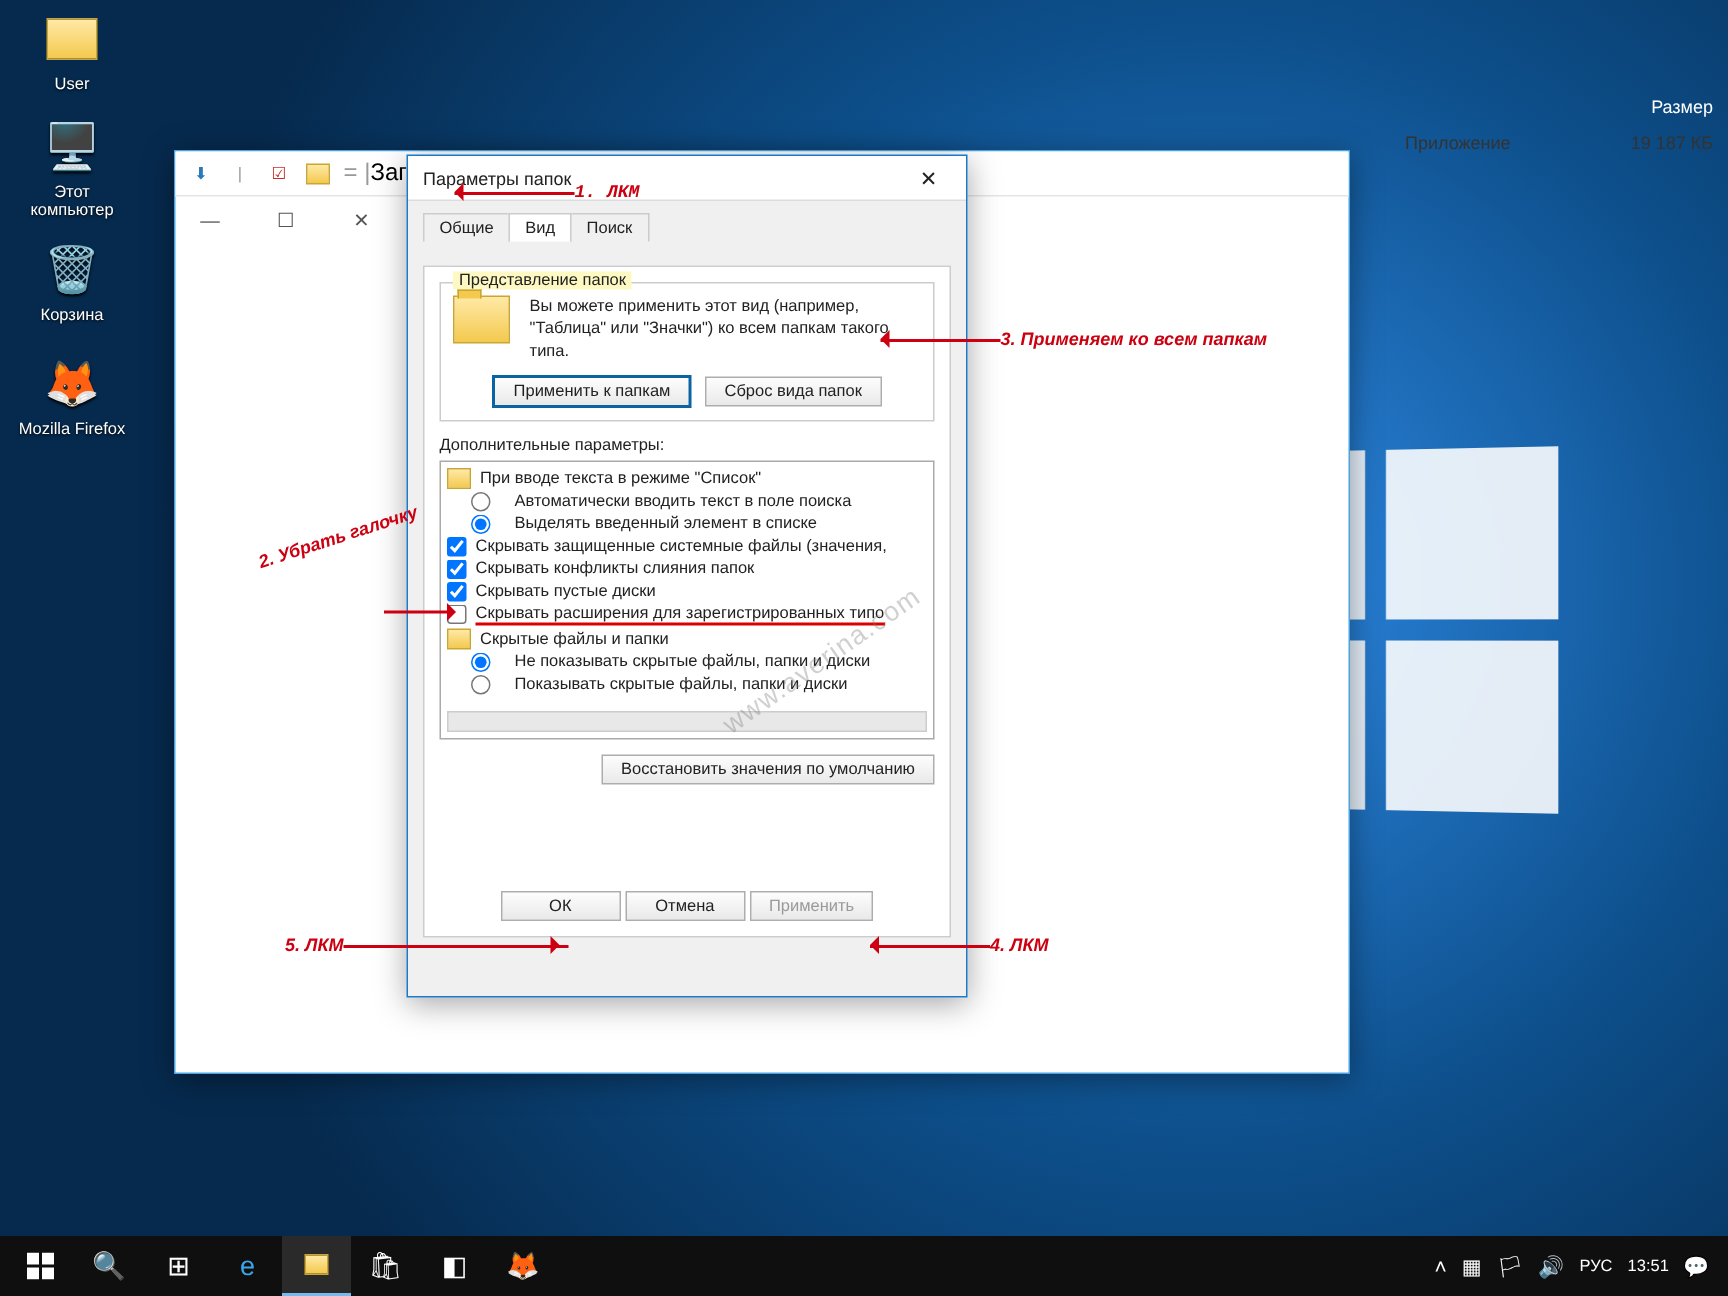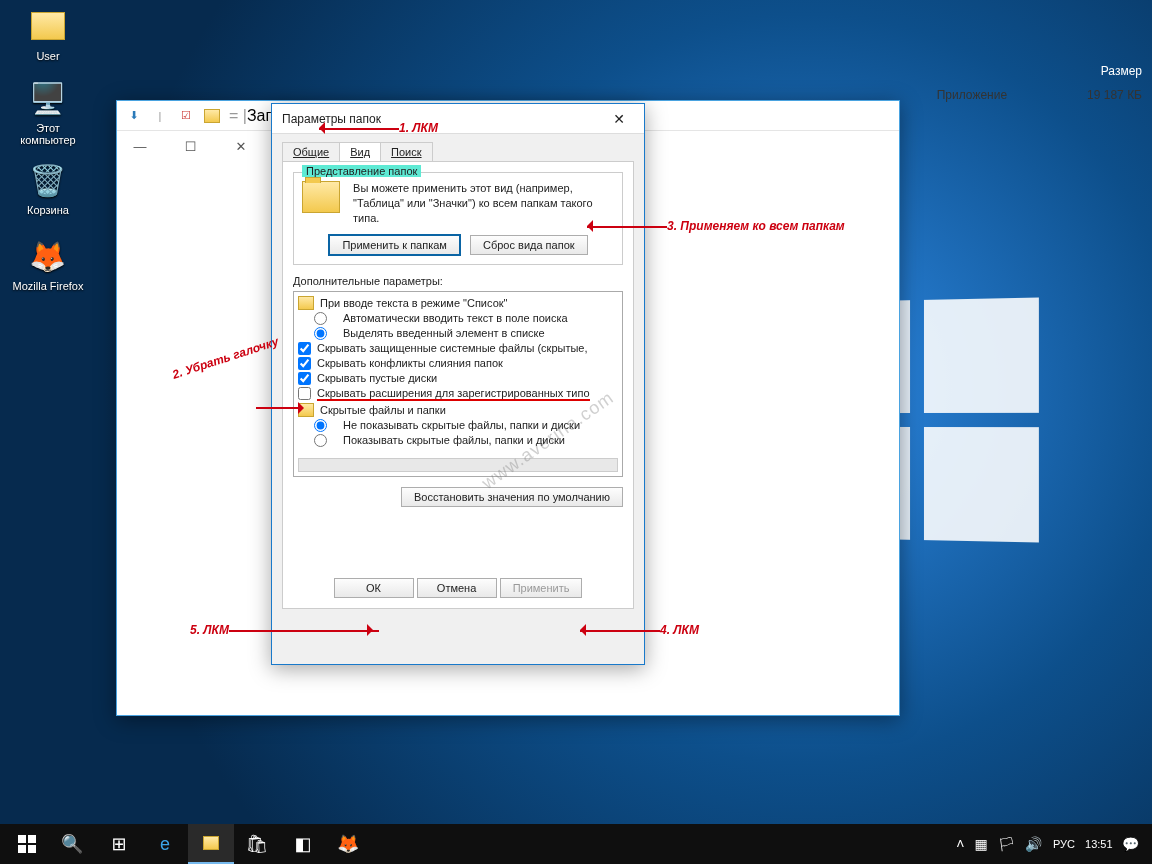--- a/index.html
+++ b/index.html
@@ -54,27 +54,27 @@
   .viewbtns span{ width:18px; height:16px; border:1px solid #aac; display:inline-block;}
 
   
   .dialog {
     position:absolute; left:271px; top:103px; width:374px; height:562px;
     background:#f0f0f0; border:1px solid #1979ca; box-shadow:0 4px 20px rgba(0,0,0,.35);
     font-size:11px; color:#222;
   }
   .dlg-title{ height:30px; background:#fff; border-bottom:1px solid #ddd; display:flex; align-items:center; padding:0 10px; font-size:12px;}
   .dlg-title .x{ margin-left:auto; width:30px; text-align:center; cursor:pointer; font-size:14px;}
-  .dlg-tabs{ display:flex; margin:8px 10px 0;text-decoration:underline; }
+  .dlg-tabs{ display:flex; margin:8px 10px 16px; }
   .dlg-tabs .t{ padding:3px 10px; border:1px solid #ccc; border-bottom:none; background:#f0f0f0; cursor:pointer; margin-right:-1px; position:relative;}
   .dlg-tabs .t.active{ background:#fff; z-index:2;}
   .dlg-body{ margin:0 10px 10px; border:1px solid #ccc; background:#fff; padding:10px; position:relative; height:448px;}
 
   .group{ border:1px solid #ccc; padding:8px; margin-bottom:10px; position:relative;}
-  .group > .legend{ position:absolute; top:-8px; left:8px; background:#5eead4; padding:0 4px; font-size:11px;}
+  .group > .legend{ position:absolute; top:-8px; left:8px; background:#fef9c3; padding:0 4px; font-size:11px;}
   .folder-icon{ width:38px; height:32px; background:linear-gradient(#ffe9a6,#f3c94e); border:1px solid #caa531; display:inline-block; vertical-align:top; margin-right:10px; position:relative;}
   .folder-icon::before{content:""; position:absolute; top:-5px; left:2px; width:14px; height:5px; background:#f3c94e; border:1px solid #caa531; border-bottom:none;}
   .group .txt{ display:inline-block; width:240px; vertical-align:top; line-height:1.35;}
   .btn{ display:inline-block; border:1px solid #adadad; background:linear-gradient(#fdfdfd,#e9e9e9); padding:3px 12px; font-size:11px; cursor:pointer; min-width:100px; text-align:center;}
   .btn.hl{ border:2px solid #0a64a4;}
   .btn.disabled{ color:#9a9a9a;text-align:center;}
   .btn-row{ text-align:center; margin-top:8px;}
   .btn-row .btn{ margin:0 3px;}
 
   .params-label{ margin:6px 0 4px;}
@@ -275,21 +275,21 @@
       <div class="line indent1">
           <input type="radio" style="">
           <span>Автоматически вводить текст в поле поиска</span>
         </div>
       <div class="line indent1">
           <input type="radio" checked="" style="">
           <span>Выделять введенный элемент в списке</span>
         </div>
       <div class="line">
           <input type="checkbox" checked="" style="">
-          <span>Скрывать защищенные системные файлы (скрытые,</span>
+          <span>Скрывать защищенные системные файлы (значения,</span>
         </div>
       <div class="line">
           <input type="checkbox" checked="" style="">
           <span>Скрывать конфликты слияния папок</span>
         </div>
       <div class="line">
           <input type="checkbox" checked="" style="">
           <span>Скрывать пустые диски</span>
         </div>
       <div class="line">
@@ -314,21 +314,21 @@
     <div class="restore"><span class="btn" style="min-width:200px;margin-left:47px;">Восстановить значения по умолчанию</span></div>
 
     <div class="dlg-footer">
       <span class="btn">ОК</span>
       <span class="btn">Отмена</span>
       <span class="btn disabled">Применить</span>
     </div>
   </div>
 </div>
 
-<div class="anno arrow-left" style="left:399px; top:121px;">1. ЛКМ</div>
+<div class="anno arrow-left" style="left:383px; top:121px;font-family:Liberation Mono, monospace;">1. ЛКМ</div>
 <div class="anno" style="left:170px; top:351px; transform:rotate(-18deg);">2. Убрать галочку</div>
 <div class="anno arrow-left" style="left:667px; top:219px; width:180px;">3. Применяем ко всем папкам</div>
 <div class="anno arrow-left" style="left:660px; top:623px;">4. ЛКМ</div>
 <div class="anno arrow-right-long" style="left:190px; top:623px;">5. ЛКМ</div>
 
 <div class="anno" style="left:256px; top:407px; width:44px; height:2px; background:#cc0010;"></div>
 <div class="anno" style="left:298px; top:402px; border:6px solid transparent; border-left-color:#cc0010; padding:0;"></div>
 
 <div class="watermark">www.averina.com</div>
 

